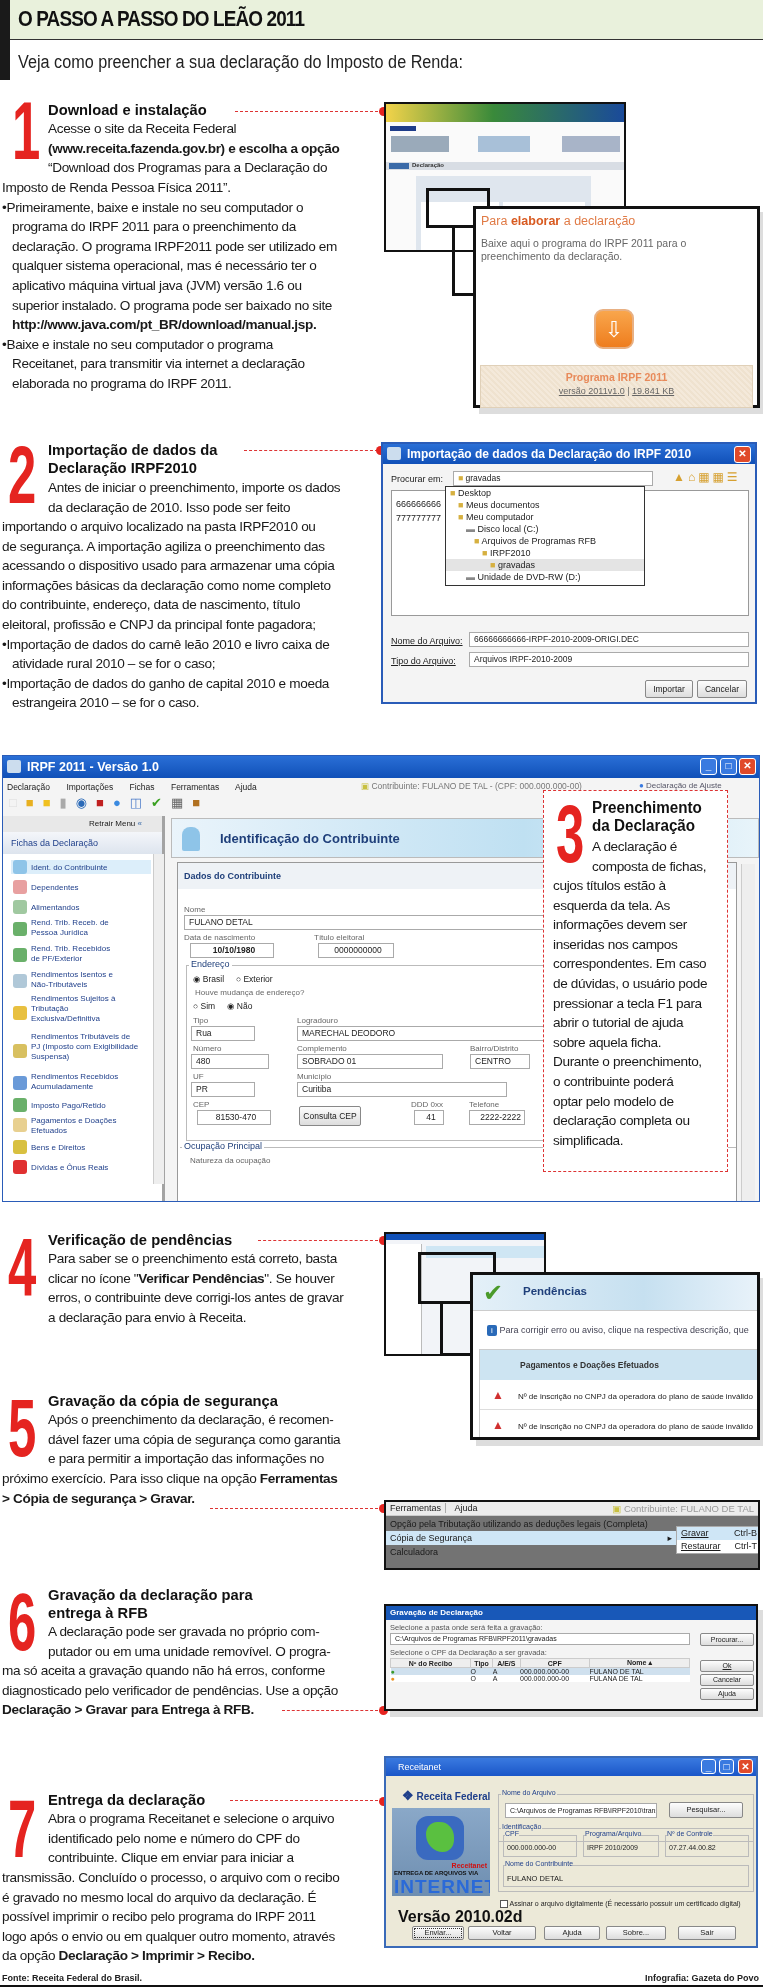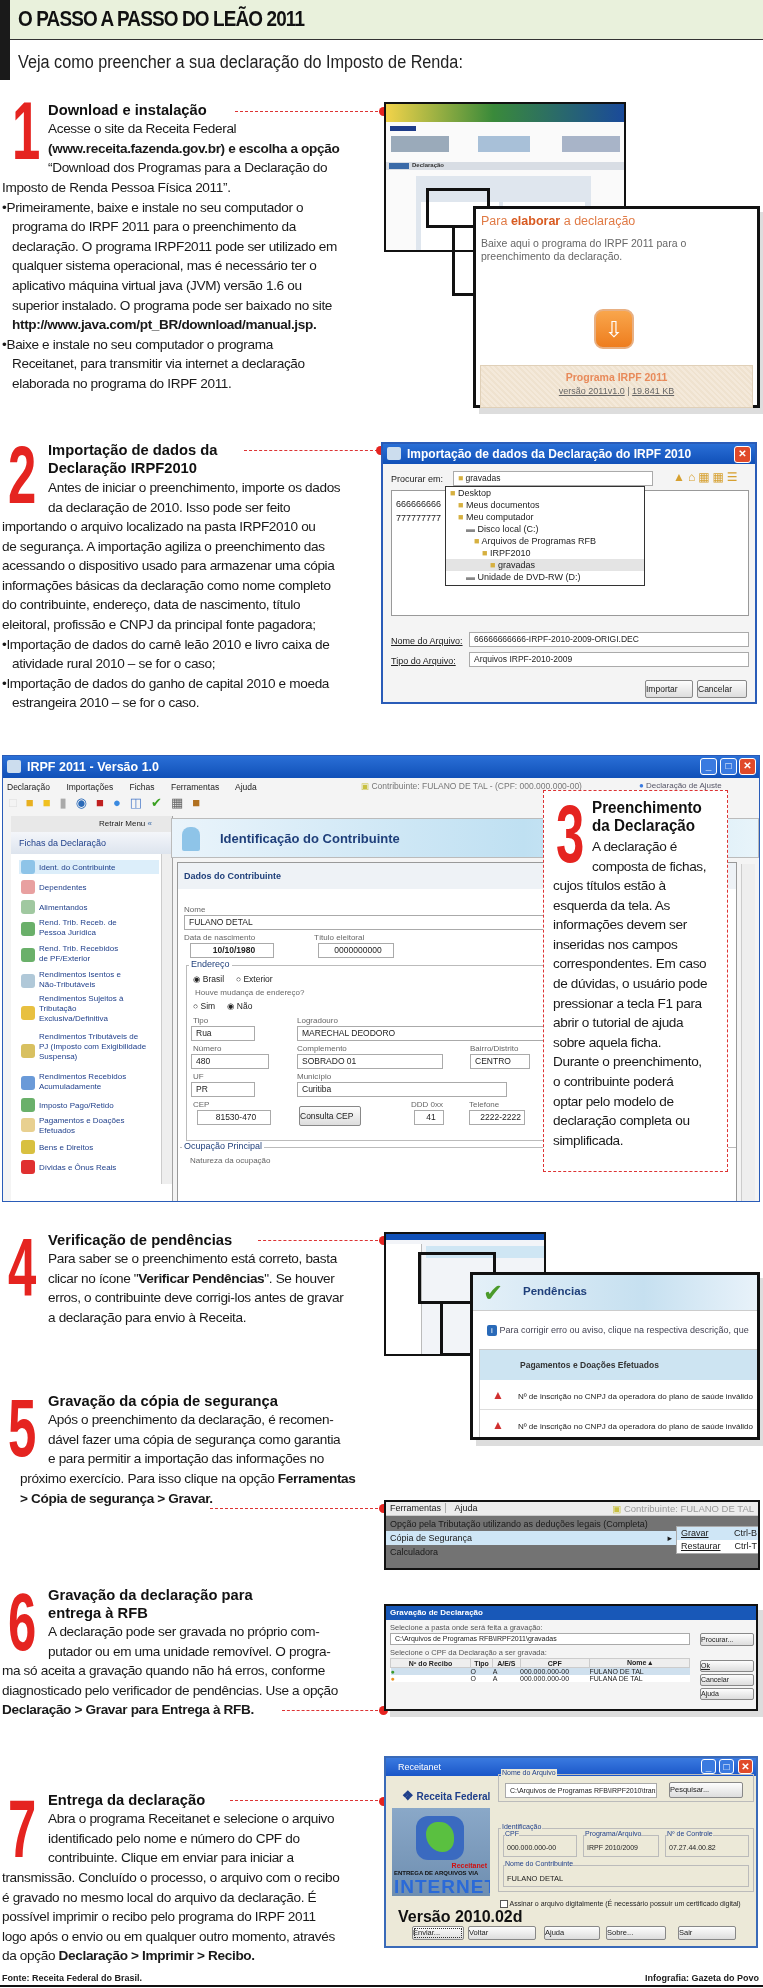--- a/index.html
+++ b/index.html
@@ -15,21 +15,21 @@
 .body b{font-weight:bold}
 .dash{border-top:1px dashed #d33;height:0}
 .dot{width:9px;height:9px;border-radius:50%;background:#e52420}
 .win{background:#f4f4f4;border:1px solid #888;font-size:9px;color:#222;overflow:hidden}
 .blackbox{border:3px solid #111;background:#fff}
 .shadow{box-shadow:6px 6px 0 #ddd}
 .xp-title{background:linear-gradient(#2a6fd6,#1050b8);color:#fff;font-weight:bold;font-size:12px;height:20px;line-height:20px;padding-left:24px;position:relative}
 .xbtn{width:17px;height:17px;border-radius:3px;border:1px solid #fff;position:absolute;top:2px;font-size:10px;line-height:14px;text-align:center;color:#fff;font-weight:bold}
 .field{background:#fff;border:1px solid #aaa;height:15px;font-size:8.5px;line-height:13px;padding-left:4px;color:#222;white-space:nowrap;overflow:hidden}
 .lbl{font-size:8px;color:#666}
-.btn{background:linear-gradient(#fdfdfd,#ddd);border:1px solid #888;border-radius:2px;font-size:8.5px;color:#222}
+.btn{background:linear-gradient(#fdfdfd,#ddd);border:1px solid #888;border-radius:2px;font-size:8.5px;text-align:center;color:#222}
 .sideitem{font-size:8px;color:#1f3f8a;line-height:10px;position:absolute;left:28px}
 .sideico{position:absolute;left:10px;width:14px;height:14px;border-radius:3px}
 .footer{font-size:9px;font-weight:bold;color:#222}
 </style>
 </head>
 <body>
 
 <div class="abs header"></div>
 <div class="abs header-bar"></div>
 <div class="abs header-title">O PASSO A PASSO DO LEÃO 2011</div>
@@ -155,21 +155,21 @@
     <span>Declaração</span>
     <span>Importações</span>
     <span>Fichas</span>
     <span>Ferramentas</span>
     <span>Ajuda</span>
   </div>
   <div style="position:absolute;left:358px;top:25px;font-size:8.5px;color:#777"><span style="color:#c8c040">▣</span> <span>Contribuinte: FULANO DE TAL - (CPF: 000.000.000-00)</span></div>
   <div style="position:absolute;left:636px;top:25px;font-size:8px;color:#556"><span style="color:#3a7ae0">●</span> <span>Declaração de Ajuste</span></div>
   <div style="position:absolute;left:6px;top:39px;font-size:13px;letter-spacing:9px"><span style="color:#ddd">□</span><span style="color:#e8b020">■</span><span style="color:#f0c020">■</span><span style="color:#aaa">▮</span><span style="color:#2a6ab8">◉</span><span style="color:#c02020">■</span><span style="color:#3a8ae0">●</span><span style="color:#4a7ac8">◫</span><span style="color:#3aa020">✔</span><span style="color:#666">▦</span><span style="color:#b07020">■</span></div>
 
-  <div style="position:absolute;left:8px;top:60px;width:162px;height:386px;background:#fff;border-right:1px solid #a3a3a3">
+  <div style="position:absolute;left:0;top:60px;width:162px;height:386px;background:#fff;border-right:3px solid #a3a3a3">
     <div style="height:16px;background:#e8e8e8;text-align:right;padding-right:20px;line-height:16px;font-size:8px"><span>Retrair Menu</span> <span style="color:#3a6aa8">«</span></div>
     <div style="height:22px;background:linear-gradient(#f4f6fa,#dde4ee);line-height:22px;padding-left:8px;font-size:9px;color:#1f3f8a">Fichas da Declaração</div>
     <div style="position:absolute;left:8px;top:44px;width:140px;height:14px;background:#dceefa"></div>
     <span class="sideico" style="top:44px;background:#8ec4e8"></span>
       <span class="sideitem" style="top:47px">Ident. do Contribuinte</span>
     <span class="sideico" style="top:64px;background:#e8a0a0"></span>
       <span class="sideitem" style="top:67px">Dependentes</span>
     <span class="sideico" style="top:84px;background:#a0c8a0"></span>
       <span class="sideitem" style="top:87px">Alimentandos</span>
     <span class="sideico" style="top:106px;background:#6ab06a"></span>
@@ -300,21 +300,21 @@
   </div>
 </div>
 
 <div class="abs bignum" style="left:8px;top:1393px">5</div>
 <div class="abs step-title" style="left:48px;top:1392px">Gravação da cópia de segurança</div>
 <div class="abs body" style="left:48px;top:1410px;width:330px">
   <div>Após o preenchimento da declaração, é recomen-</div>
     <div>dável fazer uma cópia de segurança como garantia</div>
     <div>e para permitir a importação das informações no</div>
 </div>
-<div class="abs body" style="left:20px;top:1469px;width:380px">
+<div class="abs body" style="left:2px;top:1469px;width:380px">
   <div><span>próximo exercício. Para isso clique na opção </span><b>Ferramentas</b></div>
   <div><b>&gt; Cópia de segurança &gt; Gravar.</b></div>
 </div>
 <div class="abs dash" style="left:210px;top:1508px;width:168px"></div>
 <div class="abs dot" style="left:379px;top:1504px"></div>
 <div class="abs" style="left:384px;top:1500px;width:376px;height:70px;border:2px solid #111;background:#737373;overflow:hidden;font-size:9px">
   <div style="height:14px;background:#ececec;border-bottom:1px solid #ccc;line-height:13px">
     <span style="padding:0 4px;border-right:1px solid #aaa">Ferramentas</span>
     <span style="padding:0 6px">Ajuda</span>
     <span style="position:absolute;right:4px;color:#999;font-size:9.5px"><span style="color:#c8c040">▣</span> <span>Contribuinte: FULANO DE TAL</span></span>
@@ -407,21 +407,21 @@
   </div>
   <div style="position:absolute;left:16px;top:30px;font-size:10px;font-weight:bold;color:#1f3f8a"><span style="font-size:13px">❖</span> <span>Receita Federal</span></div>
   <div style="position:absolute;left:6px;top:50px;width:98px;height:88px;background:linear-gradient(#8aa8c8,#6e8eb0);overflow:hidden">
     <div style="position:absolute;left:24px;top:8px;width:48px;height:44px;border-radius:12px;background:#3a6ac0"></div>
     <div style="position:absolute;left:34px;top:14px;width:28px;height:30px;border-radius:40% 50% 40% 60%;background:#5ac040"></div>
     <div style="position:absolute;right:3px;top:54px;font-size:7px;color:#d01010;font-weight:bold">Receitanet</div>
     <div style="position:absolute;left:2px;top:62px;font-size:6px;color:#111;font-weight:bold;white-space:nowrap">ENTREGA DE ARQUIVOS VIA</div>
     <div style="position:absolute;left:2px;top:68px;font-size:19px;font-weight:bold;color:#2a6ad8;letter-spacing:1px">INTERNET</div>
   </div>
   <div style="position:absolute;left:12px;top:150px;font-size:16px;font-weight:bold;color:#111">Versão 2010.02d</div>
-  <div style="position:absolute;left:112px;top:16px;width:256px;height:28px;border:1px solid #bbb">
+  <div style="position:absolute;left:112px;top:36px;width:256px;height:48px;border:1px solid #bbb">
     <span style="position:absolute;left:2px;top:-6px;background:#ece9d8;color:#1f3f8a;font-size:7px;padding:0 1px">Nome do Arquivo</span>
     <div class="field" style="position:absolute;left:6px;top:8px;width:152px;font-size:7px">C:\Arquivos de Programas RFB\IRPF2010\trans...</div>
     <div class="btn" style="position:absolute;left:170px;top:7px;width:74px;height:16px;line-height:14px;font-size:7.5px">Pesquisar...</div>
   </div>
   <div style="position:absolute;left:112px;top:70px;width:256px;height:64px;border:1px solid #bbb">
     <span style="position:absolute;left:2px;top:-6px;background:#ece9d8;color:#1f3f8a;font-size:7px;padding:0 1px">Identificação</span>
     <div style="position:absolute;left:4px;top:6px;width:74px;height:22px;border:1px solid #bbb">
         <span style="position:absolute;left:1px;top:-6px;background:#ece9d8;color:#1f3f8a;font-size:7px">CPF</span>
         <span style="position:absolute;left:3px;top:8px;font-size:7px">000.000.000-00</span>
       </div>

